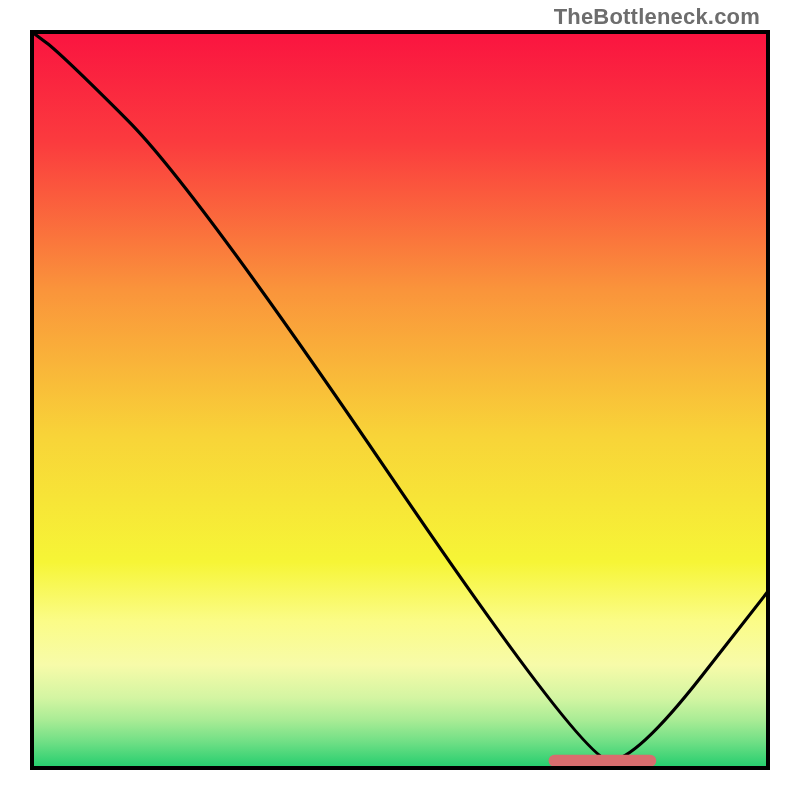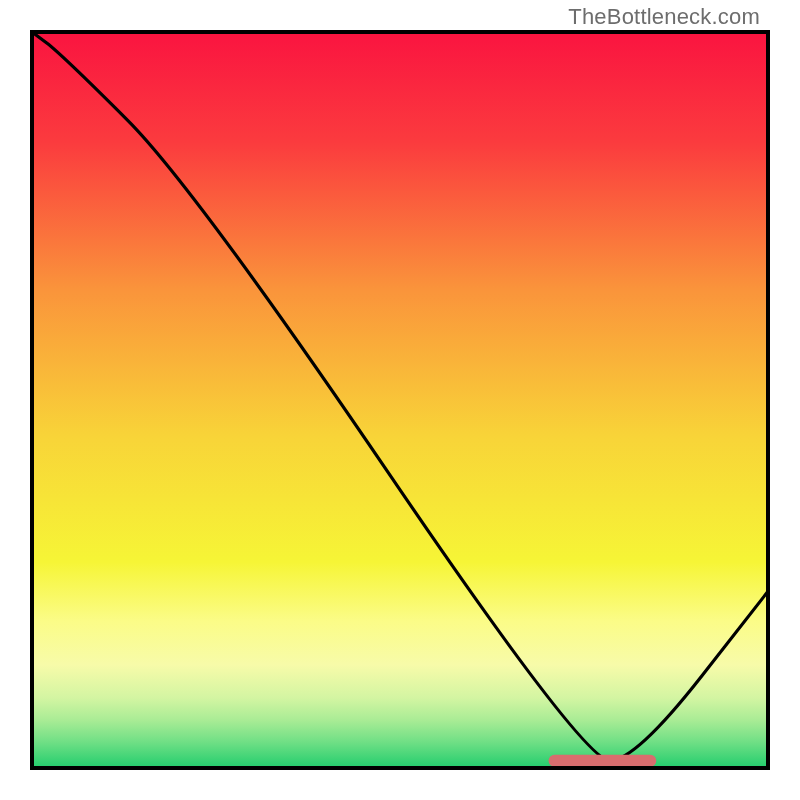--- a/index.html
+++ b/index.html
@@ -9,21 +9,21 @@
     height: 800px;
     background: #ffffff;
     font-family: Arial, Helvetica, sans-serif;
     overflow: hidden;
   }
   .watermark {
     position: absolute;
     top: 4px;
     right: 40px;
     font-size: 22px;
-    font-weight: 400;
+    font-weight: 700;
     color: #6d6d6d;
     letter-spacing: 0.2px;
     z-index: 20;
     user-select: none;
   }
   .canvas-wrap {
     position: absolute;
     left: 0;
     top: 0;
     width: 800px;

